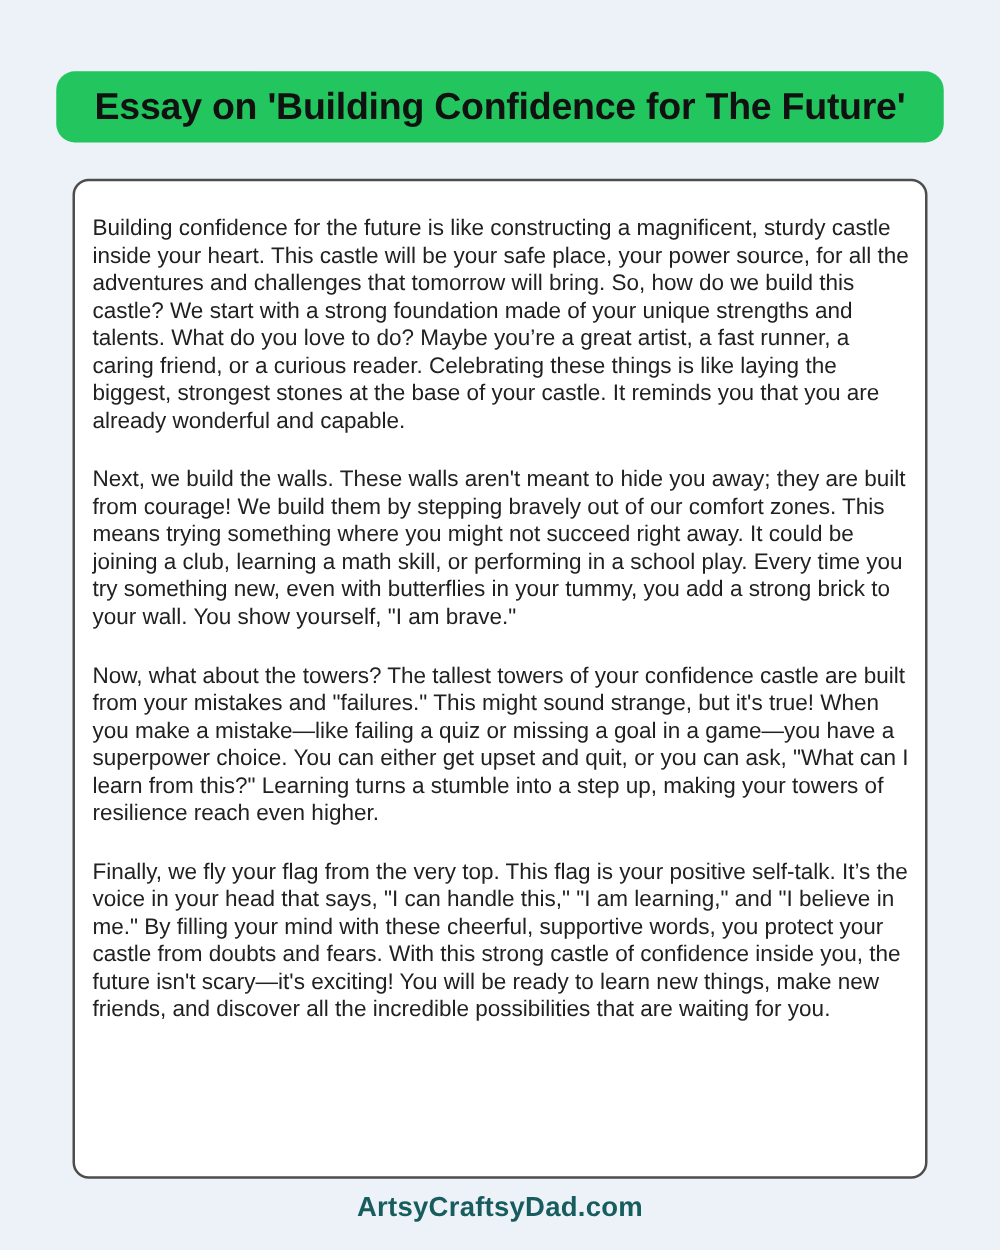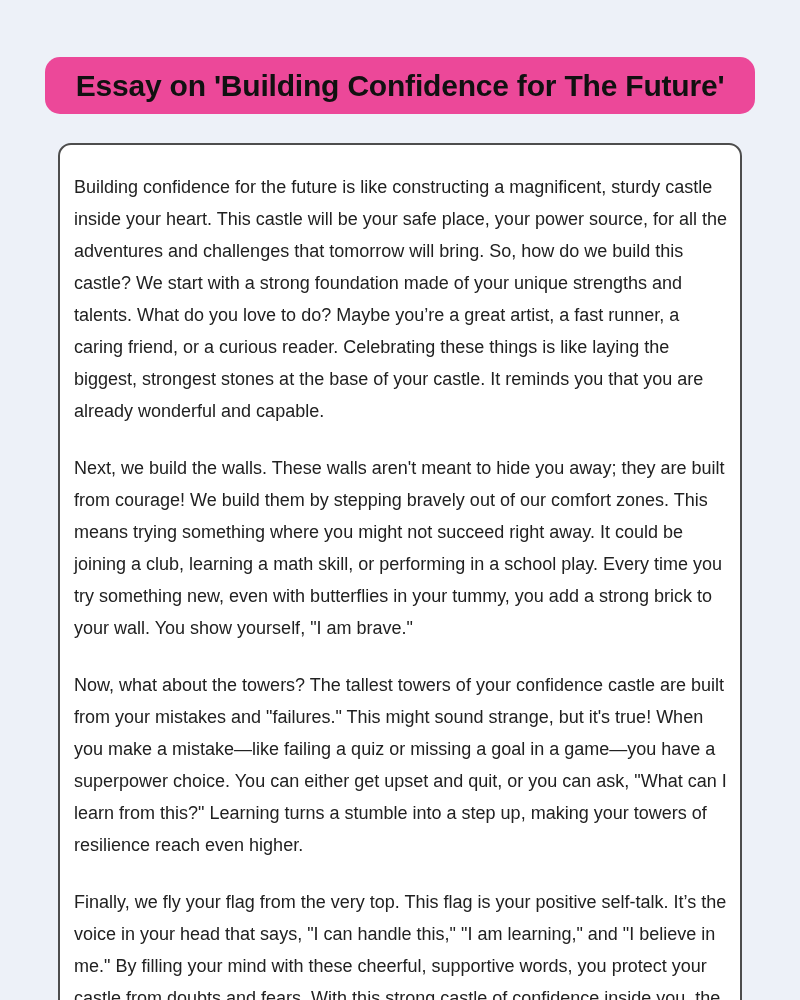--- a/index.html
+++ b/index.html
@@ -12,21 +12,21 @@
   }
   .page {
     width: 800px;
     height: 1000px;
     position: relative;
   }
   .title-bar {
     width: 710px;
     height: 57px;
     margin: 57px auto 0 auto;
-    background: #ec4899;
+    background: #22c55e;
     border-radius: 15px;
     display: flex;
     align-items: center;
     justify-content: center;
   }
   .title-bar span {
     font-size: 30px;
     font-weight: 700;
     color: #111111;
     letter-spacing: -0.2px;
@@ -36,21 +36,21 @@
     width: 684px;
     min-height: 800px;
     margin: 29px auto 0 auto;
     background: #ffffff;
     border: 2px solid #4d4d4d;
     border-radius: 13px;
     padding: 26px 12px 24px 14px;
   }
   .essay-box p {
     font-size: 18px;
-    line-height: 32px;
+    line-height: 22px;
     color: #212121;
     margin-bottom: 25px;
   }
   .essay-box p:last-child { margin-bottom: 0; }
   .footer {
     width: 100%;
     text-align: center;
     margin-top: 10px;
   }
   .footer span {

